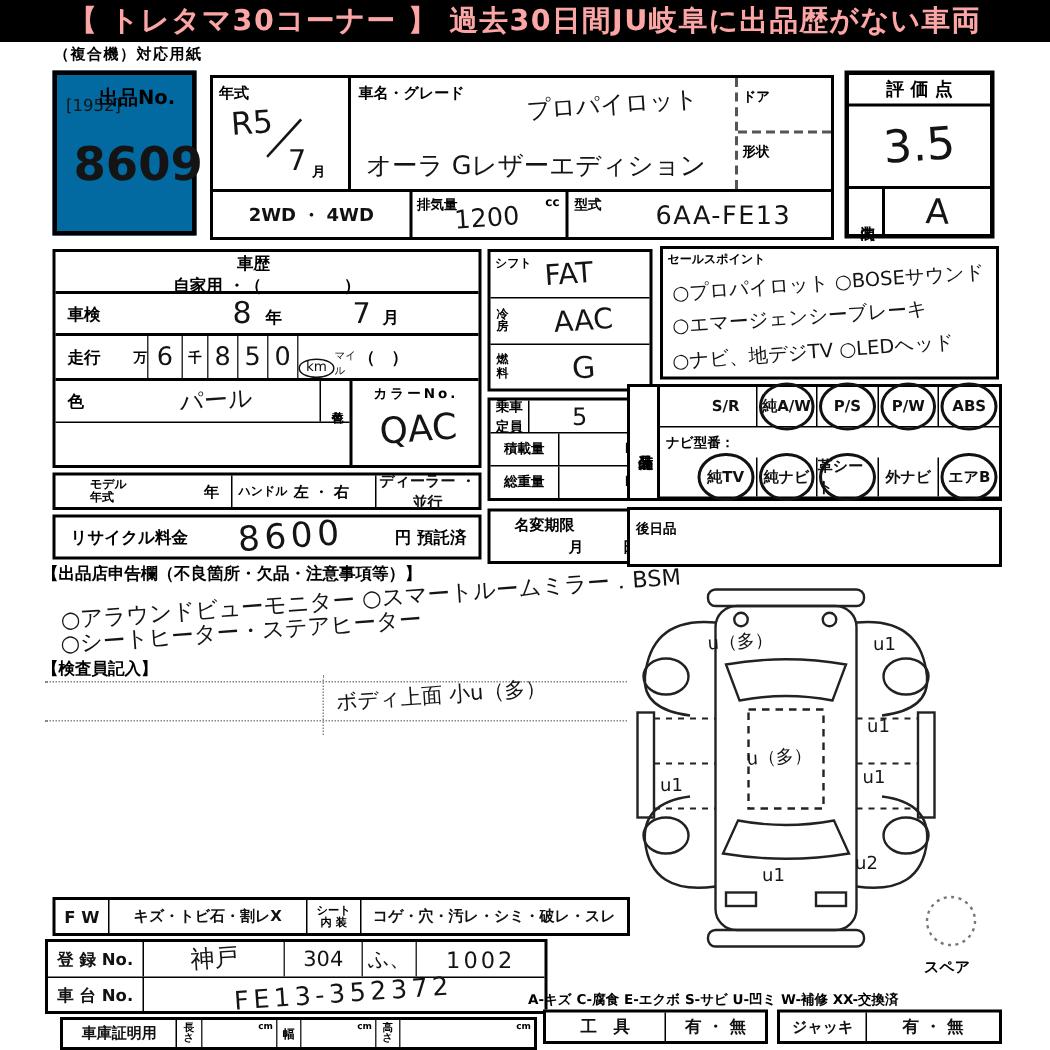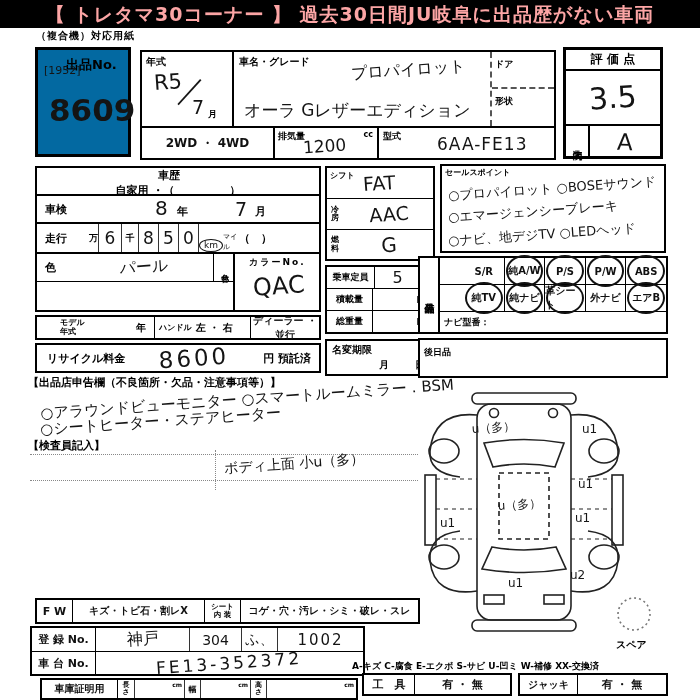--- a/index.html
+++ b/index.html
@@ -176,38 +176,38 @@
     </div>
     <div class="flex" style="height:29px;">
       <span class="lbl stack2" style="font-size:8px;padding-left:4px;width:14px;">燃
 料</span>
       <span class="hw rotm" style="font-size:20px;flex:1;text-align:center;">G</span>
     </div>
   </div>
 
   <div class="abs bx" style="left:325px;top:265px;width:110px;height:69px;">
     <div class="flex" style="height:22px;border-bottom:1.5px solid #000;box-sizing:border-box;">
-      <span class="lbl flex cen" style="font-size:9px;width:48px;height:100%;border-right:1px solid #000;box-sizing:border-box;">乗車定員</span>
+      <span class="lbl flex cen" style="font-size:9px;width:26px;height:100%;border-right:1px solid #000;box-sizing:border-box;">乗車定員</span>
       <span class="hw" style="font-size:16px;flex:1;text-align:center;">5</span>
       <span class="lbl" style="font-size:9px;padding-right:4px;">名</span>
     </div>
     <div class="flex" style="height:22px;border-bottom:1.5px solid #000;box-sizing:border-box;">
       <span class="lbl flex cen" style="font-size:9px;width:46px;height:100%;border-right:1px solid #000;box-sizing:border-box;">積載量</span>
       <span style="flex:1;"></span>
       <span class="lbl" style="font-size:9px;padding-right:4px;">kg</span>
     </div>
     <div class="flex" style="height:21px;">
       <span class="lbl flex cen" style="font-size:9px;width:46px;height:100%;border-right:1px solid #000;box-sizing:border-box;">総重量</span>
       <span style="flex:1;"></span>
       <span class="lbl" style="font-size:9px;padding-right:4px;">kg</span>
     </div>
   </div>
 
   <div class="abs bx" style="left:325px;top:339px;width:110px;height:37px;">
-    <span class="abs lbl" style="left:5px;top:2px;font-size:10px;">名変期限</span>
+    <span class="abs lbl" style="left:16px;top:2px;font-size:10px;">名変期限</span>
     <span class="abs lbl" style="left:52px;bottom:2px;font-size:10px;">月</span>
     <span class="abs lbl" style="right:8px;bottom:2px;font-size:10px;">日</span>
   </div>
 
   <div class="abs bx" style="left:440px;top:164px;width:226px;height:89px;">
     <span class="lbl" style="font-size:8px;display:block;padding:1px 0 0 3px;">セールスポイント</span>
     <div class="hw rotm" style="font-size:13px;padding-left:6px;">○プロパイロット ○BOSEサウンド</div>
     <div class="hw rotm" style="font-size:13px;padding-left:6px;margin-top:5px;">○エマージェンシーブレーキ</div>
     <div class="hw rotm" style="font-size:13px;padding-left:6px;margin-top:5px;">○ナビ、地デジTV ○LEDヘッド</div>
   </div>
@@ -227,39 +227,39 @@
         <div class="eq-cell circled">
             <span>P/S</span>
           </div>
         <div class="eq-cell circled">
             <span>P/W</span>
           </div>
         <div class="eq-cell circled">
             <span>ABS</span>
           </div>
       </div>
+      <div class="flex" style="flex:1;">
+        <span class="lbl" style="font-size:9px;padding-left:4px;">ナビ型番：</span>
+      </div>
       <div class="flex" style="height:27px;border-bottom:1.5px solid #000;box-sizing:border-box;align-items:stretch;">
         <div class="eq-cell circled">
             <span>純TV</span>
           </div>
         <div class="eq-cell circled">
             <span>純ナビ</span>
           </div>
         <div class="eq-cell circled">
             <span>革シート</span>
           </div>
         <div class="eq-cell">
             <span>外ナビ</span>
           </div>
         <div class="eq-cell circled">
             <span>エアB</span>
           </div>
-      </div>
-      <div class="flex" style="flex:1;">
-        <span class="lbl" style="font-size:9px;padding-left:4px;">ナビ型番：</span>
       </div>
     </div>
   </div>
 
   <div class="abs bx" style="left:418px;top:338px;width:250px;height:40px;">
     <span class="lbl" style="font-size:9px;display:inline-block;padding:2px 0 0 4px;">後日品</span>
   </div>
 
   <div class="abs lbl" style="left:28px;top:375px;font-size:11px;">【出品店申告欄（不良箇所・欠品・注意事項等）】</div>
   <div class="abs hw rotm" style="left:40px;top:390px;font-size:15px;">○アラウンドビューモニター ○スマートルームミラー．BSM</div>
@@ -381,21 +381,21 @@
     <div class="flex cen dcell" style="width:16px;">
         <span class="lbl stack2" style="font-size:7px;">高
 さ</span>
       </div>
     <div class="dcell" style="flex:1;">
         <span class="abs lbl" style="right:2px;top:1px;font-size:6px;">cm</span>
       </div>
   </div>
 
   <div class="abs bx flex" style="left:362px;top:673px;width:150px;height:23px;align-items:stretch;">
-    <div class="flex cen" style="width:51px;border-right:1.5px solid #000;font-size:11px;font-weight:bold;box-sizing:border-box;">工　具</div>
+    <div class="flex cen" style="width:80px;border-right:1.5px solid #000;font-size:11px;font-weight:bold;box-sizing:border-box;">工　具</div>
     <div class="flex cen" style="flex:1;font-size:11px;font-weight:bold;">有 ・ 無</div>
   </div>
   <div class="abs bx flex" style="left:518px;top:673px;width:150px;height:23px;align-items:stretch;">
     <div class="flex cen" style="width:58px;border-right:1.5px solid #000;font-size:10px;font-weight:bold;box-sizing:border-box;">ジャッキ</div>
     <div class="flex cen" style="flex:1;font-size:11px;font-weight:bold;">有 ・ 無</div>
   </div>
 
 </div>
 
 </body></html>

